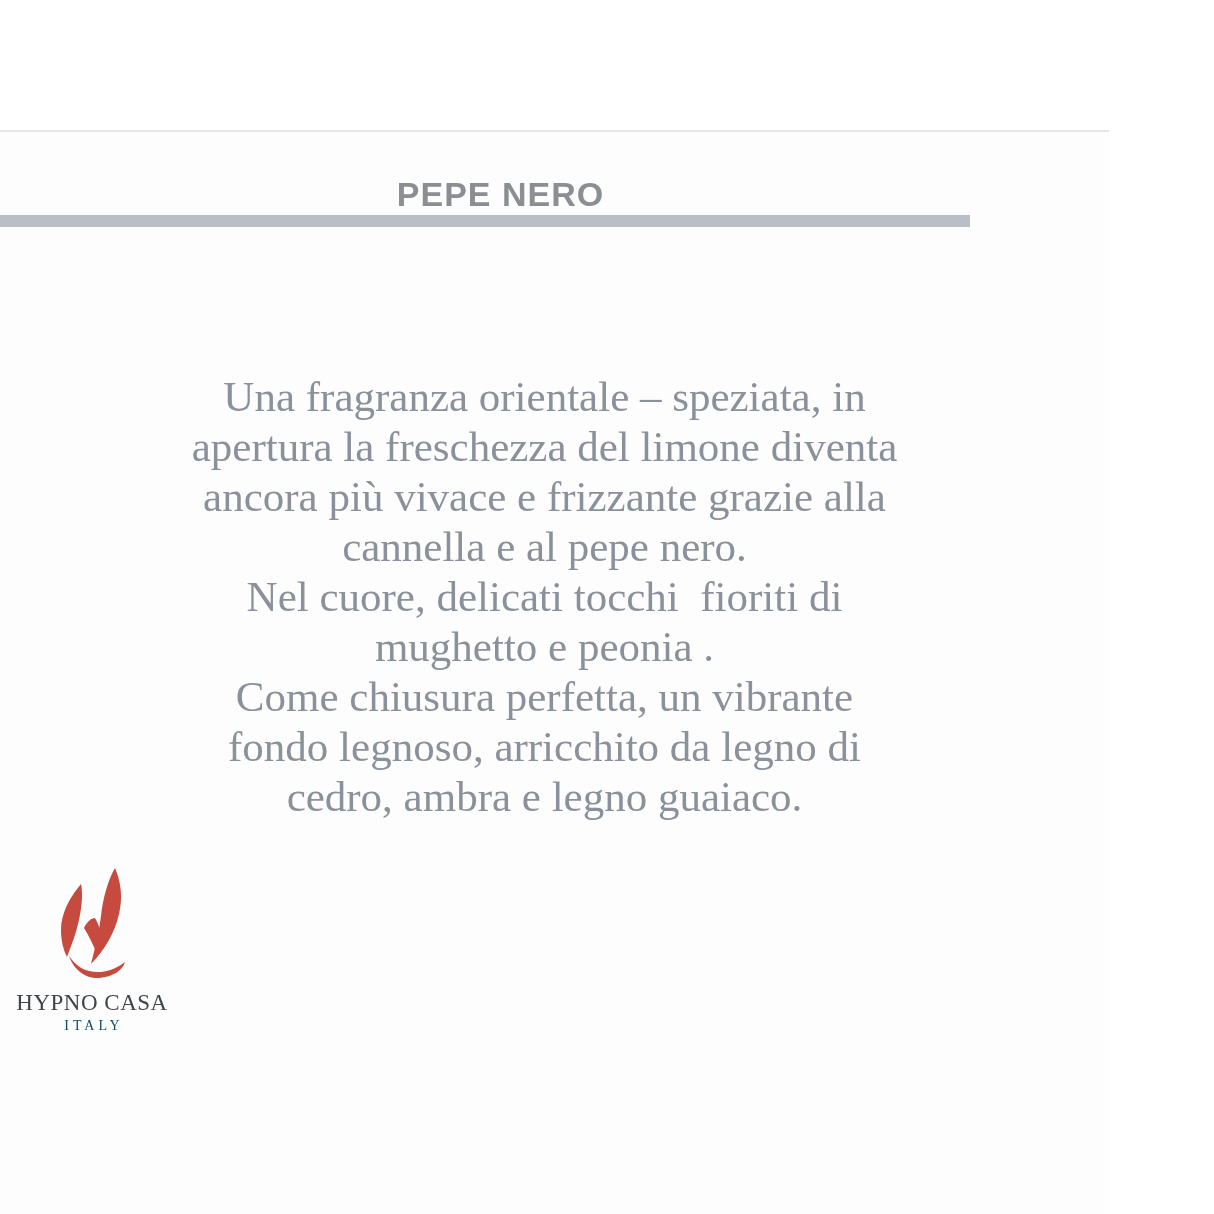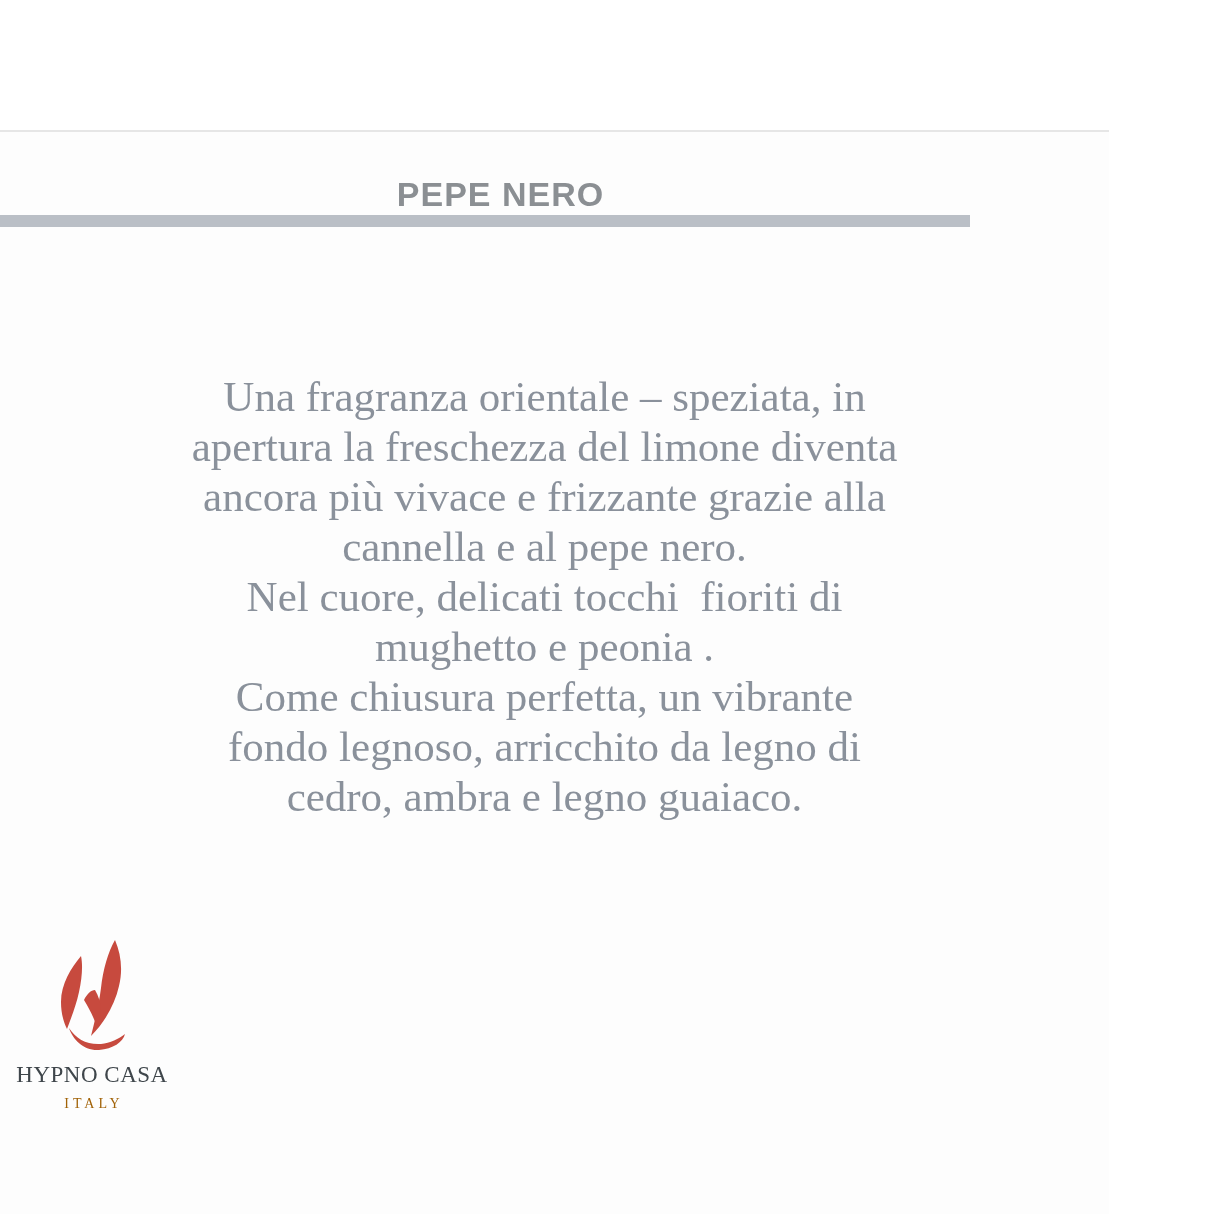--- a/index.html
+++ b/index.html
@@ -59,44 +59,44 @@
     font-size: 43px;
     line-height: 50px;
     color: #8a919b;
   }
   .description .line {
     white-space: pre-wrap;
   }
   .logo {
     position: absolute;
     left: 12px;
-    top: 932px;
+    top: 860px;
     width: 160px;
     text-align: center;
   }
   .logo .flame {
     display: block;
     margin: 0 auto;
     width: 86px;
     height: 122px;
   }
   .brand-name {
     margin-top: 8px;
     font-family: "Liberation Serif", serif;
     font-size: 23px;
     letter-spacing: 0.5px;
     color: #3f464b;
     white-space: nowrap;
   }
   .brand-country {
-    margin-top: 8px;
+    margin-top: 2px;
     font-family: "Liberation Serif", serif;
     font-size: 14px;
     letter-spacing: 4px;
-    color: #a16207;
+    color: #0c4a6e;
     padding-left: 4px; 
   }
 </style>
 </head>
 <body>
 
 <div class="canvas">
 
   <div class="panel"></div>
 

